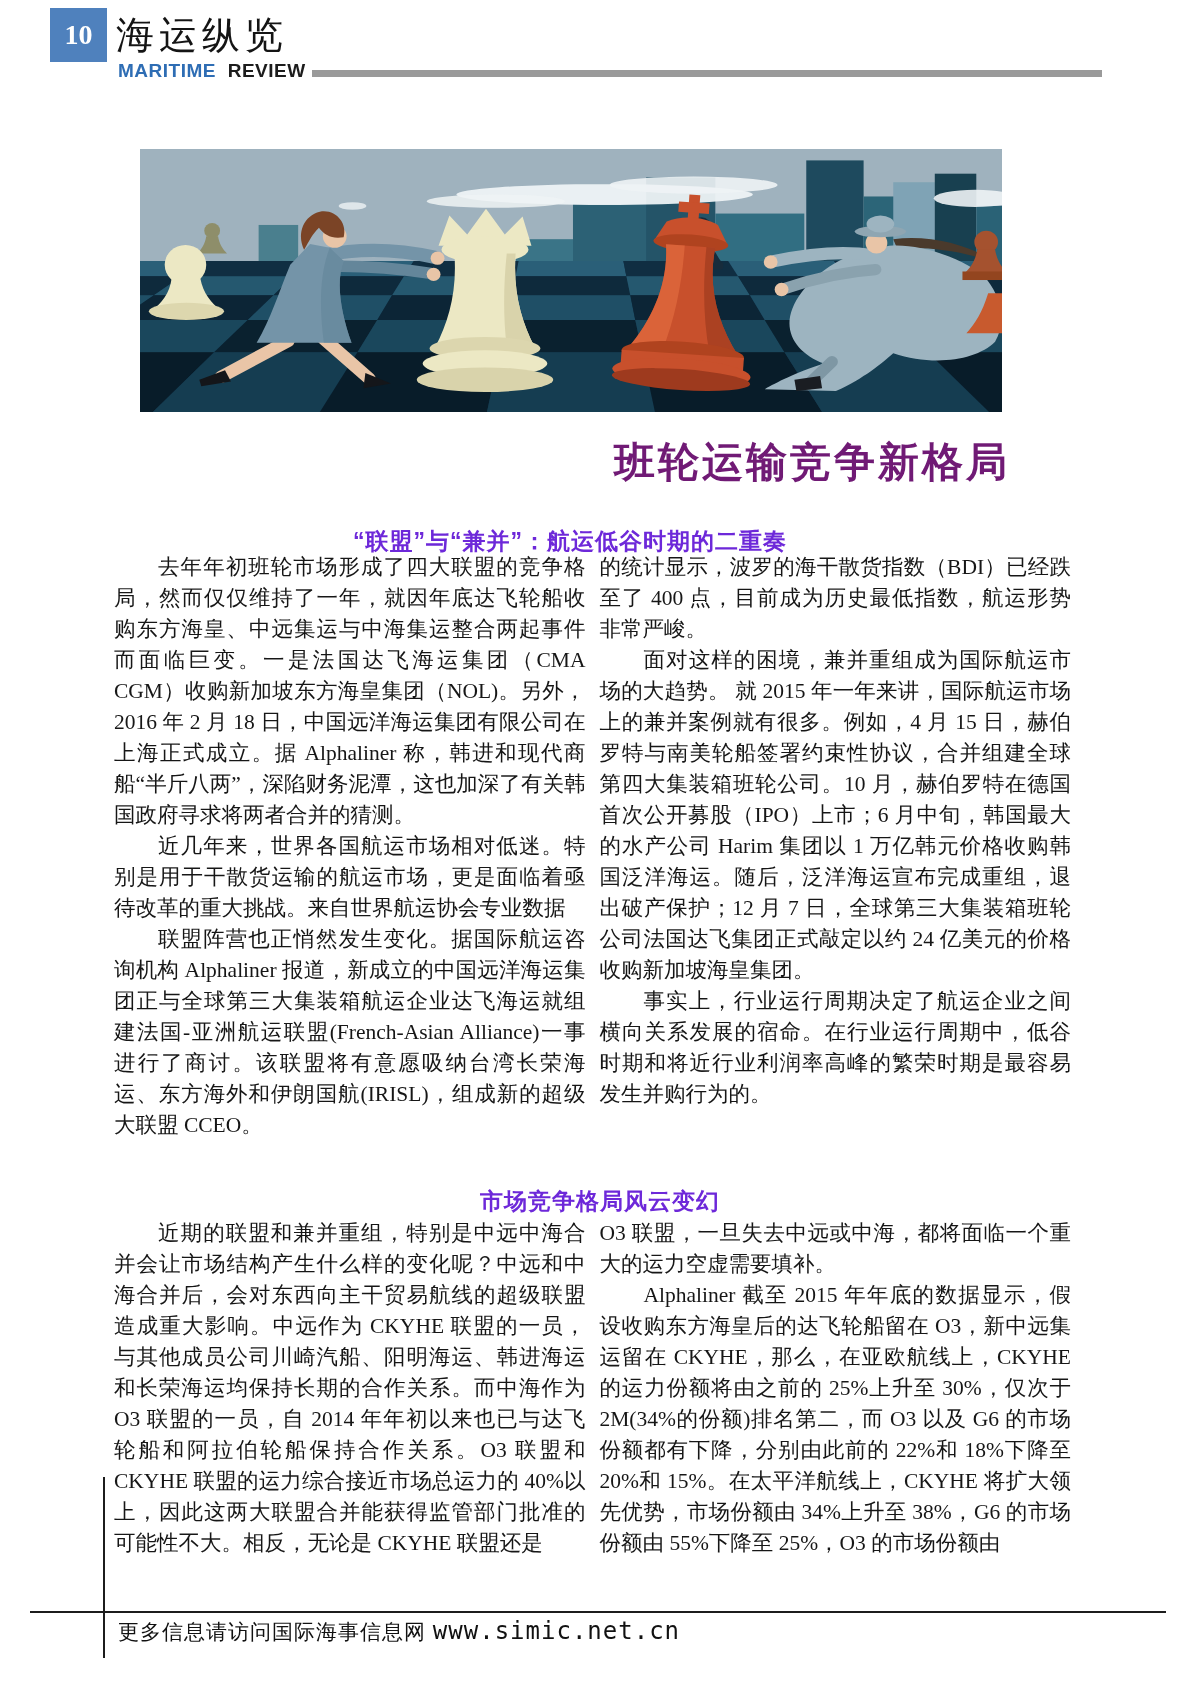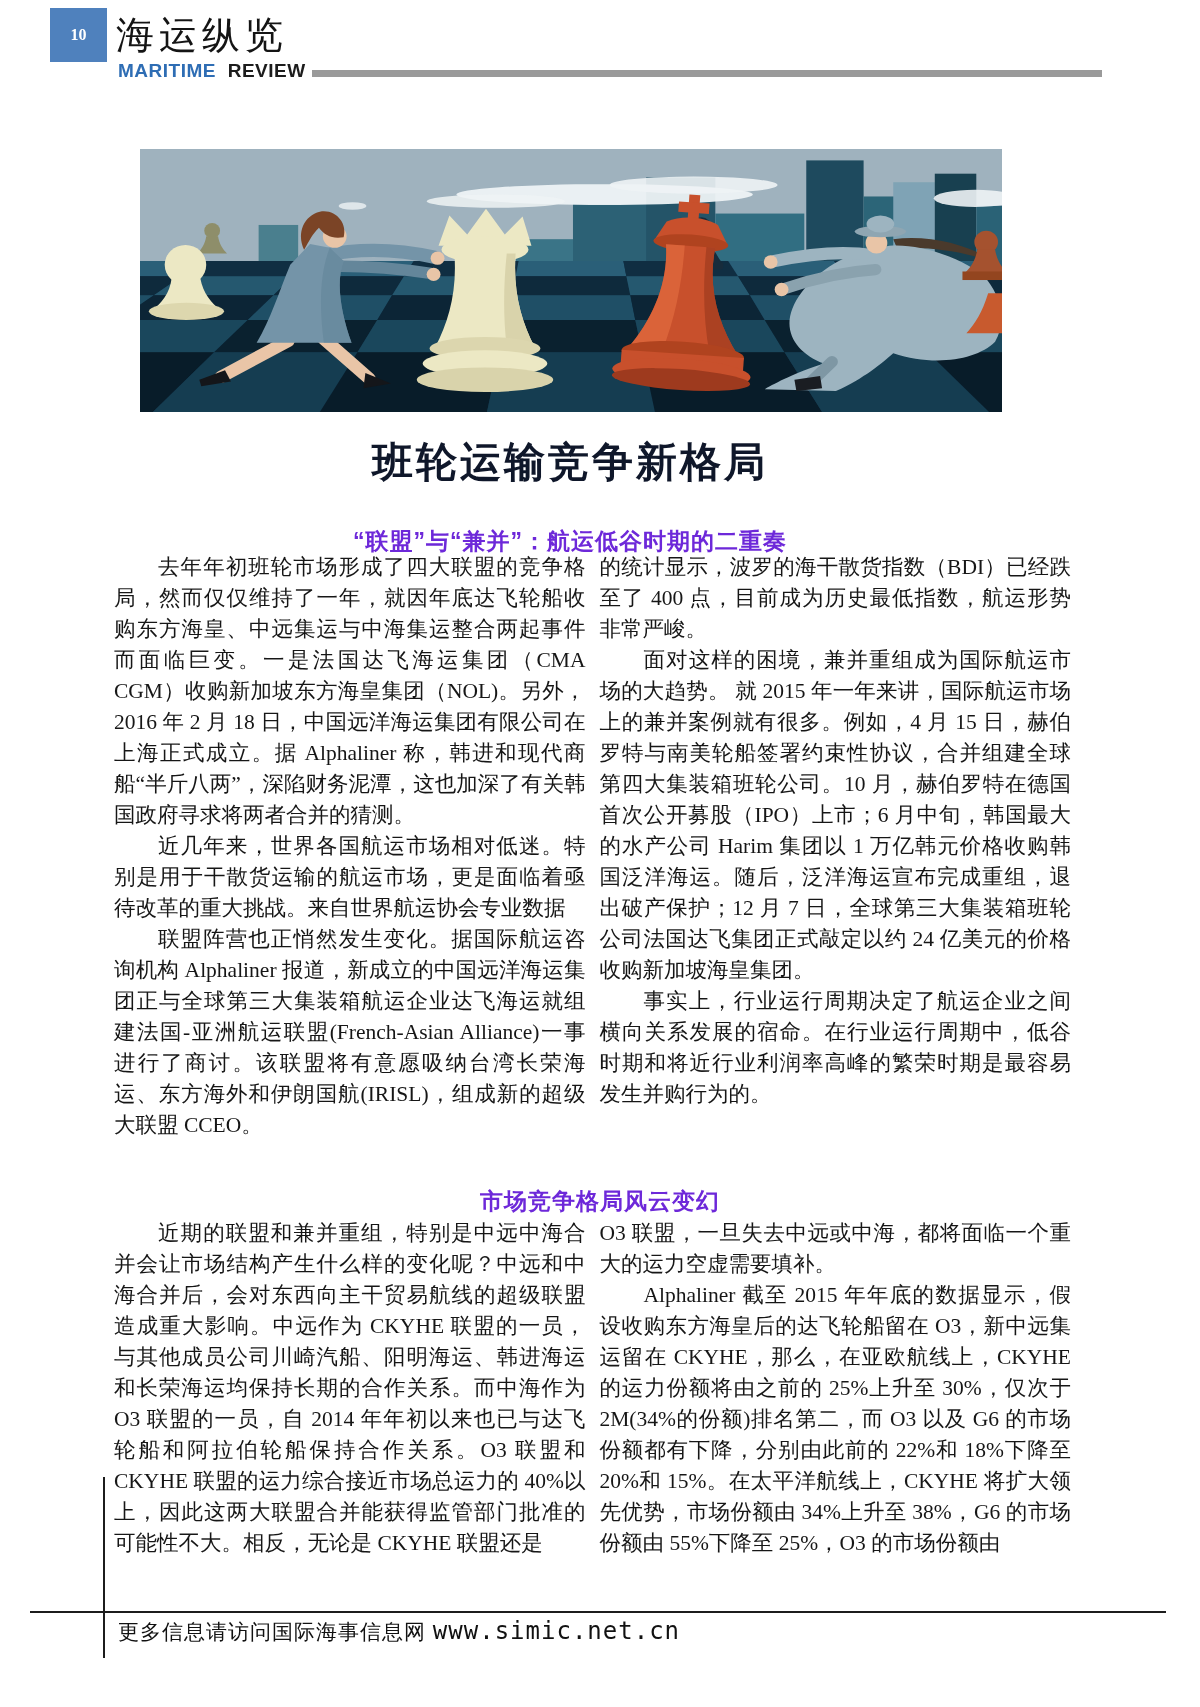--- a/index.html
+++ b/index.html
@@ -4,21 +4,21 @@
 <style>
   html,body { margin:0; padding:0; background:#ffffff; }
   .page {
     position:relative; width:1200px; height:1707px; background:#ffffff;
     overflow:hidden; font-family:"Liberation Serif","DejaVu Serif",serif;
   }
   
   .pagenum-box {
     position:absolute; left:50px; top:8px; width:57px; height:54px;
     background:#4f81bd; color:#ffffff; display:flex; align-items:center; justify-content:center;
-    font-family:"Liberation Serif",serif; font-size:16px; font-weight:700;
+    font-family:"Liberation Serif",serif; font-size:28px; font-weight:700;
   }
   .title-cn {
     position:absolute; left:116px; top:10px;
     font-family:"Liberation Serif","DejaVu Serif",serif; font-size:38px; letter-spacing:5px; color:#141414;
   }
   .title-en {
     position:absolute; left:118px; top:60px;
     font-family:"Liberation Sans","DejaVu Sans",sans-serif; font-size:19px; font-weight:700; letter-spacing:0.5px;
   }
   .title-en .en-blue  { color:#2e6db4; }
@@ -26,23 +26,23 @@
   .header-bar {
     position:absolute; left:312px; top:70px; width:790px; height:7px; background:#9a9a9a;
   }
   
   .illustration {
     position:absolute; left:140px; top:149px; width:862px; height:263px; margin:0;
   }
   .illustration svg { display:block; width:100%; height:100%; }
   
   .article-title {
-    position:absolute; top:408px; left:130px; width:880px; text-align:center;
+    position:absolute; top:408px; left:130px; width:880px; text-align:right;
     font-family:Liberation Mono, monospace; font-size:41px; font-weight:700;
-    letter-spacing:3px; color:#0f172a;
+    letter-spacing:3px; color:#701a75;
   }
   .red-heading {
     position:absolute; left:130px; text-align:center;
     font-family:"Liberation Sans","DejaVu Sans",sans-serif; font-size:23px; font-weight:700;
     color:#6d28d9; letter-spacing:1px;
   }
   #heading1 { top:507px;  width:880px; }
   #heading2 { top:1167px; width:940px;text-align:center; }
   
   .columns {

